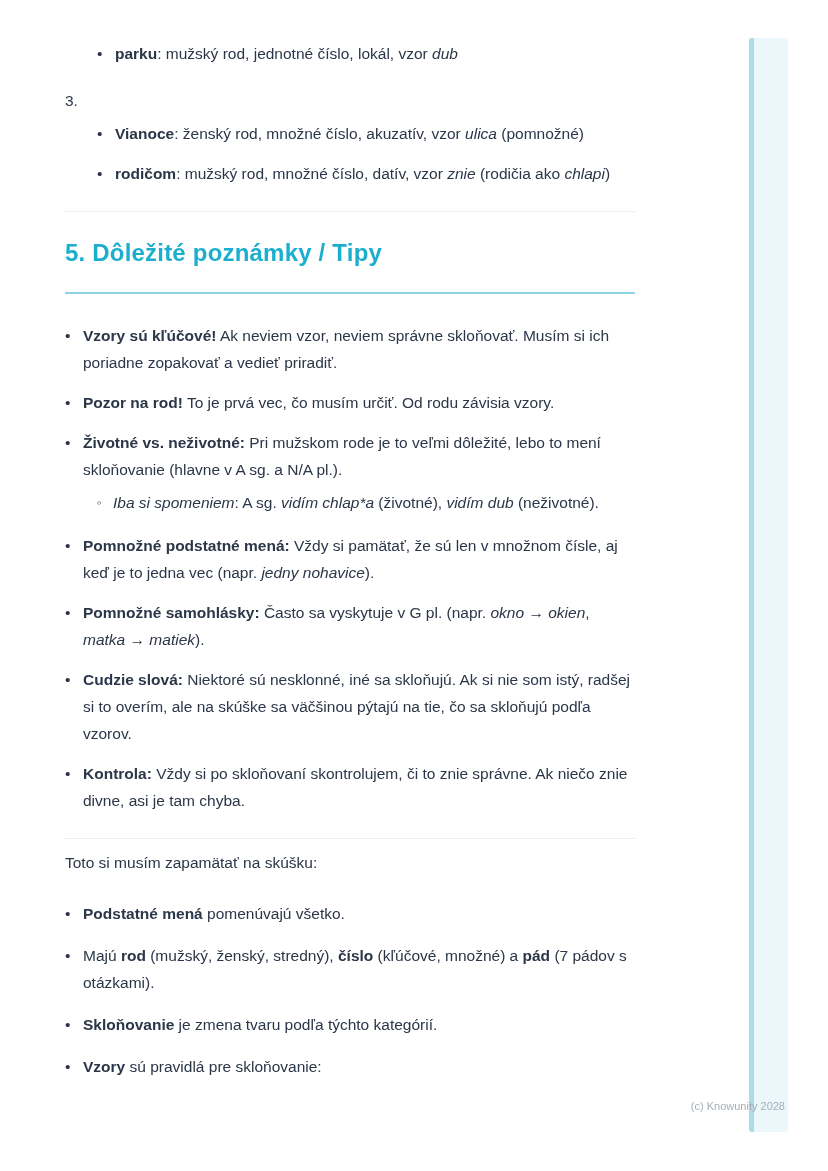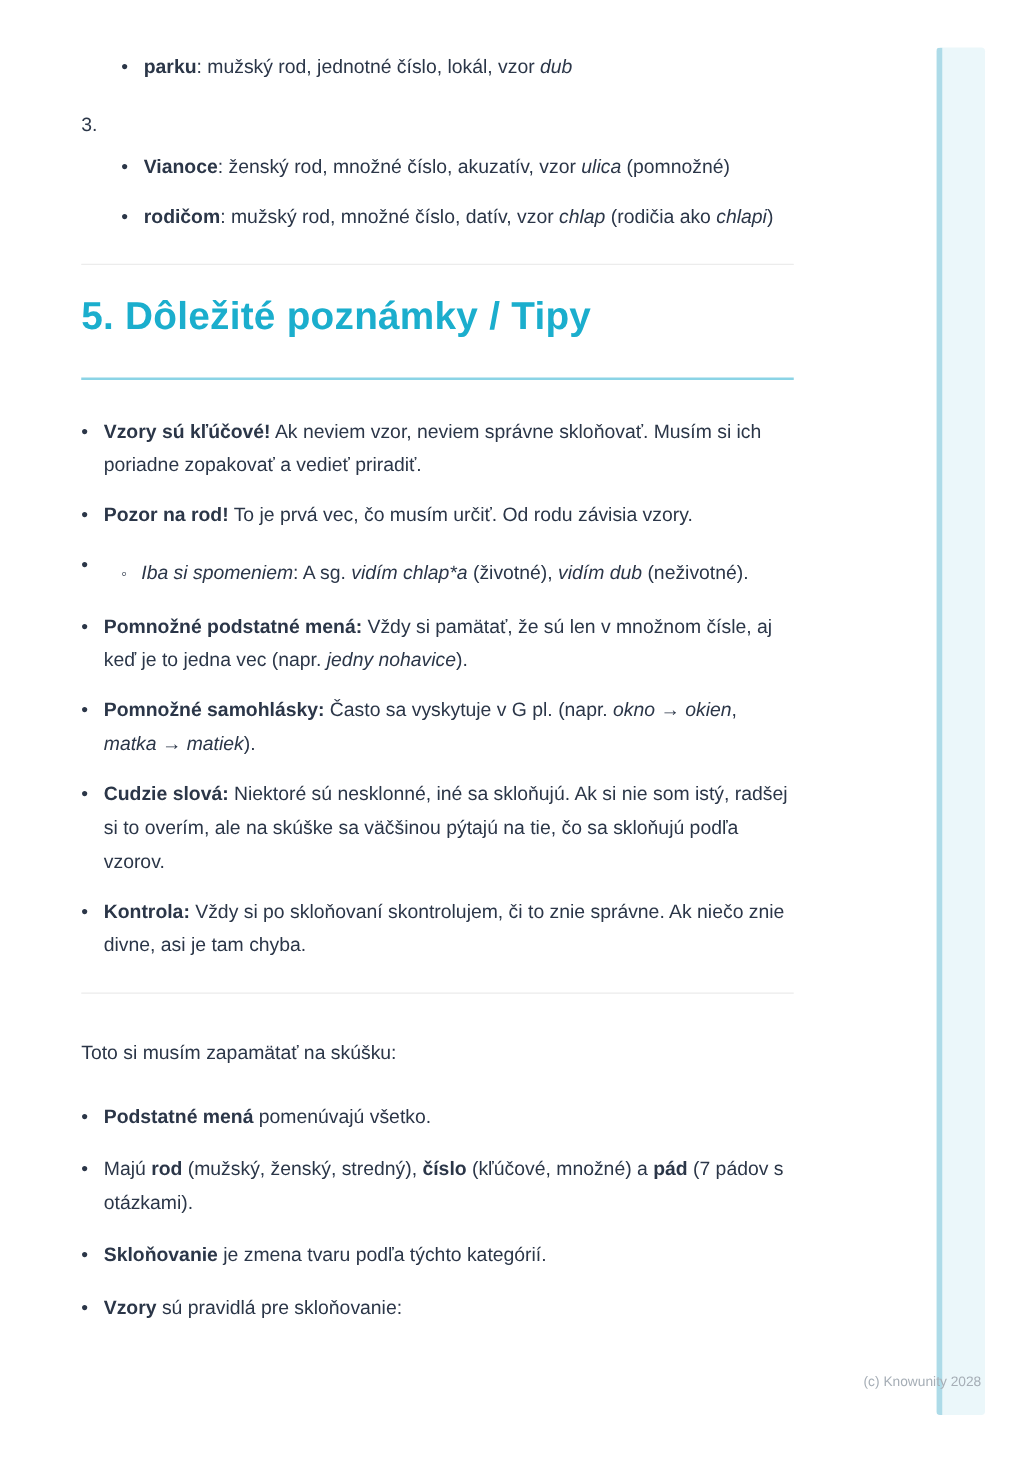--- a/index.html
+++ b/index.html
@@ -39,29 +39,29 @@
   .oli { display:flex; margin-top:20px; }
   .oli-num { flex:0 0 22px; }
   .oli + .blist { margin-top:6px; }
 
   .divider {
     border:none; border-top:1px solid #ECECEC;
     margin:24px 0 0 0;
   }
   h2.section-title {
     margin-top:22px;
-    font-size:31px; font-weight:700; line-height:38px;
+    font-size:24px; font-weight:700; line-height:38px;
     color:#1BAECD;
-    padding-bottom:30px;
+    padding-bottom:20px;
     border-bottom:2px solid #8BD4E6;
     letter-spacing:0.2px;
   }
   .section-list { margin-top:28px; }
   .has-sub { margin-bottom:16px !important; }
-  .intro-p { margin-top:34px; }
+  .intro-p { margin-top:10px; }
   .section-list-6 { margin-top:24px; }
   .section-list-6 > li { margin-bottom:15px; }
 
   
   .scroll-strip {
     position:absolute;
     left:749px; top:38px;
     width:39px; height:1094px;
     background:#EBF7FA;
     border-left:5px solid #ADDBE8;
@@ -92,40 +92,41 @@
     <div class="oli">
       <span class="oli-num">3.</span>
     </div>
     <ul class="blist indent">
       <li>
         <span class="marker">•</span>
         <span class="li-text"><span class="run-b">Vianoce</span><span class="run-n">: ženský rod, množné číslo, akuzatív, vzor </span><span class="run-i">ulica</span><span class="run-n"> (pomnožné)</span></span>
       </li>
       <li>
         <span class="marker">•</span>
-        <span class="li-text"><span class="run-b">rodičom</span><span class="run-n">: mužský rod, množné číslo, datív, vzor </span><span class="run-i">chlap</span><span class="run-n"> (rodičia ako </span><span class="run-i">chlapi</span><span class="run-n">)</span></span>
+        <span class="li-text"><span class="run-b">rodičom</span><span class="run-n">: mužský rod, množné číslo, datív, vzor </span><span class="run-i">znie</span><span class="run-n"> (rodičia ako </span><span class="run-i">chlapi</span><span class="run-n">)</span></span>
       </li>
     </ul>
 
     <hr class="divider">
 
     <h2 class="section-title">5. Dôležité poznámky / Tipy</h2>
 
     <ul class="blist section-list">
       <li>
         <span class="marker">•</span>
         <span class="li-text"><span class="run-b">Vzory sú kľúčové!</span><span class="run-n"> Ak neviem vzor, neviem správne skloňovať. Musím si ich poriadne zopakovať a vedieť priradiť.</span></span>
       </li>
       <li>
         <span class="marker">•</span>
         <span class="li-text"><span class="run-b">Pozor na rod!</span><span class="run-n"> To je prvá vec, čo musím určiť. Od rodu závisia vzory.</span></span>
       </li>
       <li class="has-sub">
         <span class="marker">•</span>
         <span class="li-text">
+          <span><span class="run-b">Životné vs. neživotné:</span><span class="run-n"> Pri mužskom rode je to veľmi dôležité, lebo to mení skloňovanie (hlavne v A sg. a N/A pl.).</span></span>
           <ul class="sub-list">
             <li>
               <span class="sub-marker">◦</span>
               <span class="li-text"><span class="run-i">Iba si spomeniem</span><span class="run-n">: A sg. </span><span class="run-i">vidím chlap*a</span><span class="run-n"> (životné), </span><span class="run-i">vidím dub</span><span class="run-n"> (neživotné).</span></span>
             </li>
           </ul>
         </span>
       </li>
       <li>
         <span class="marker">•</span>

